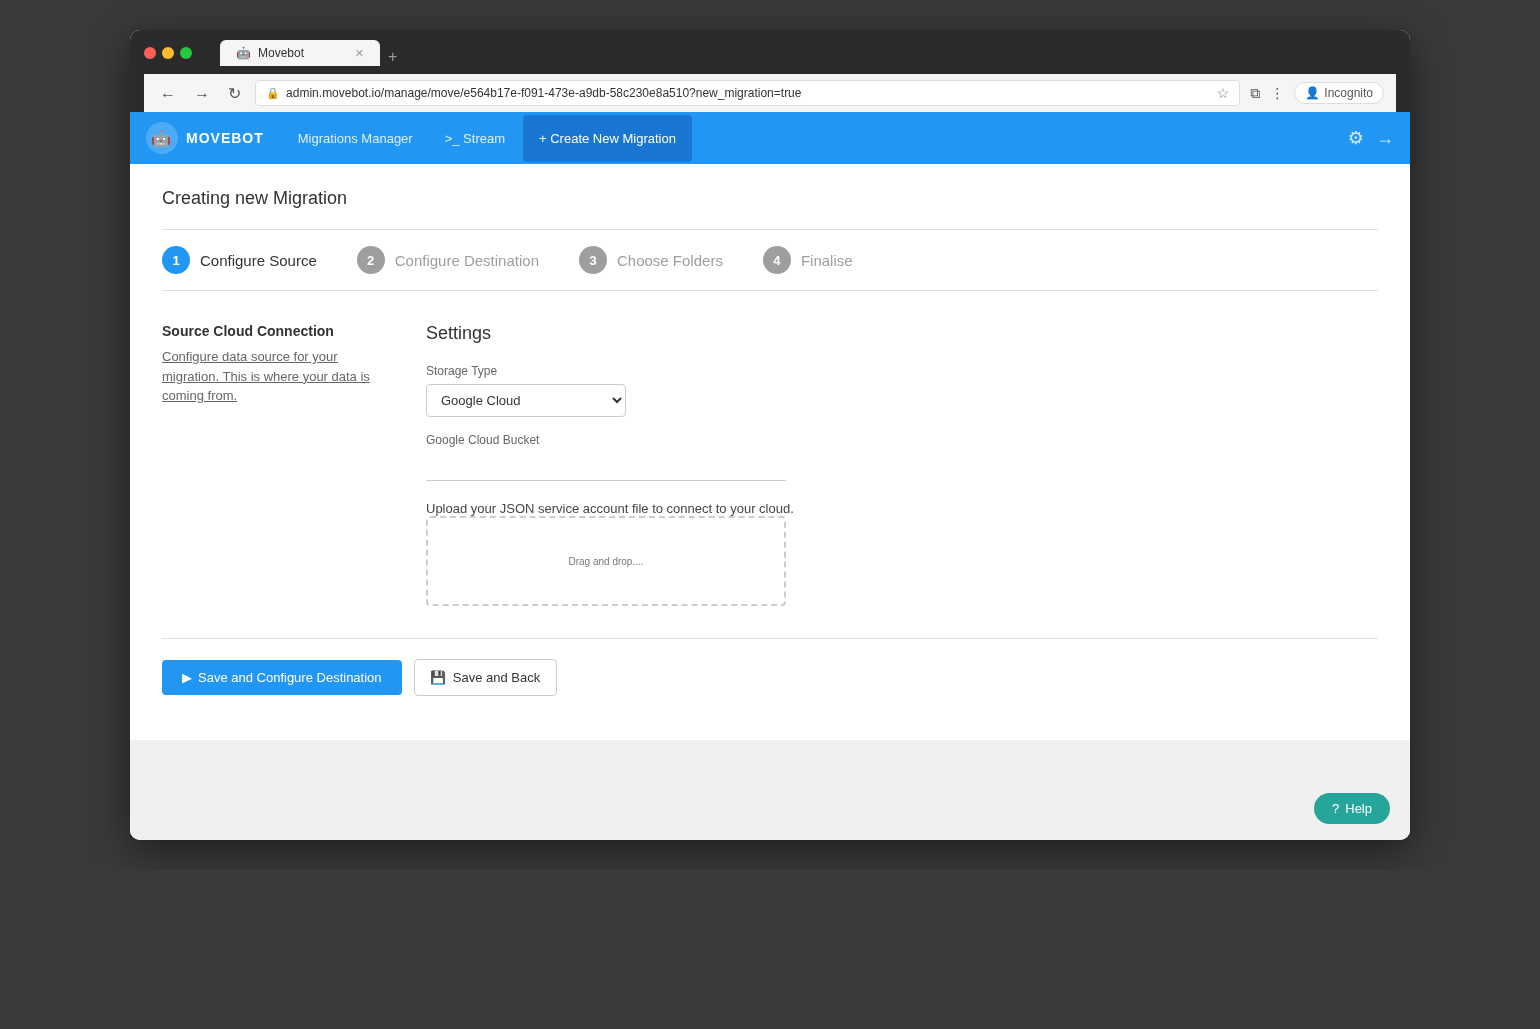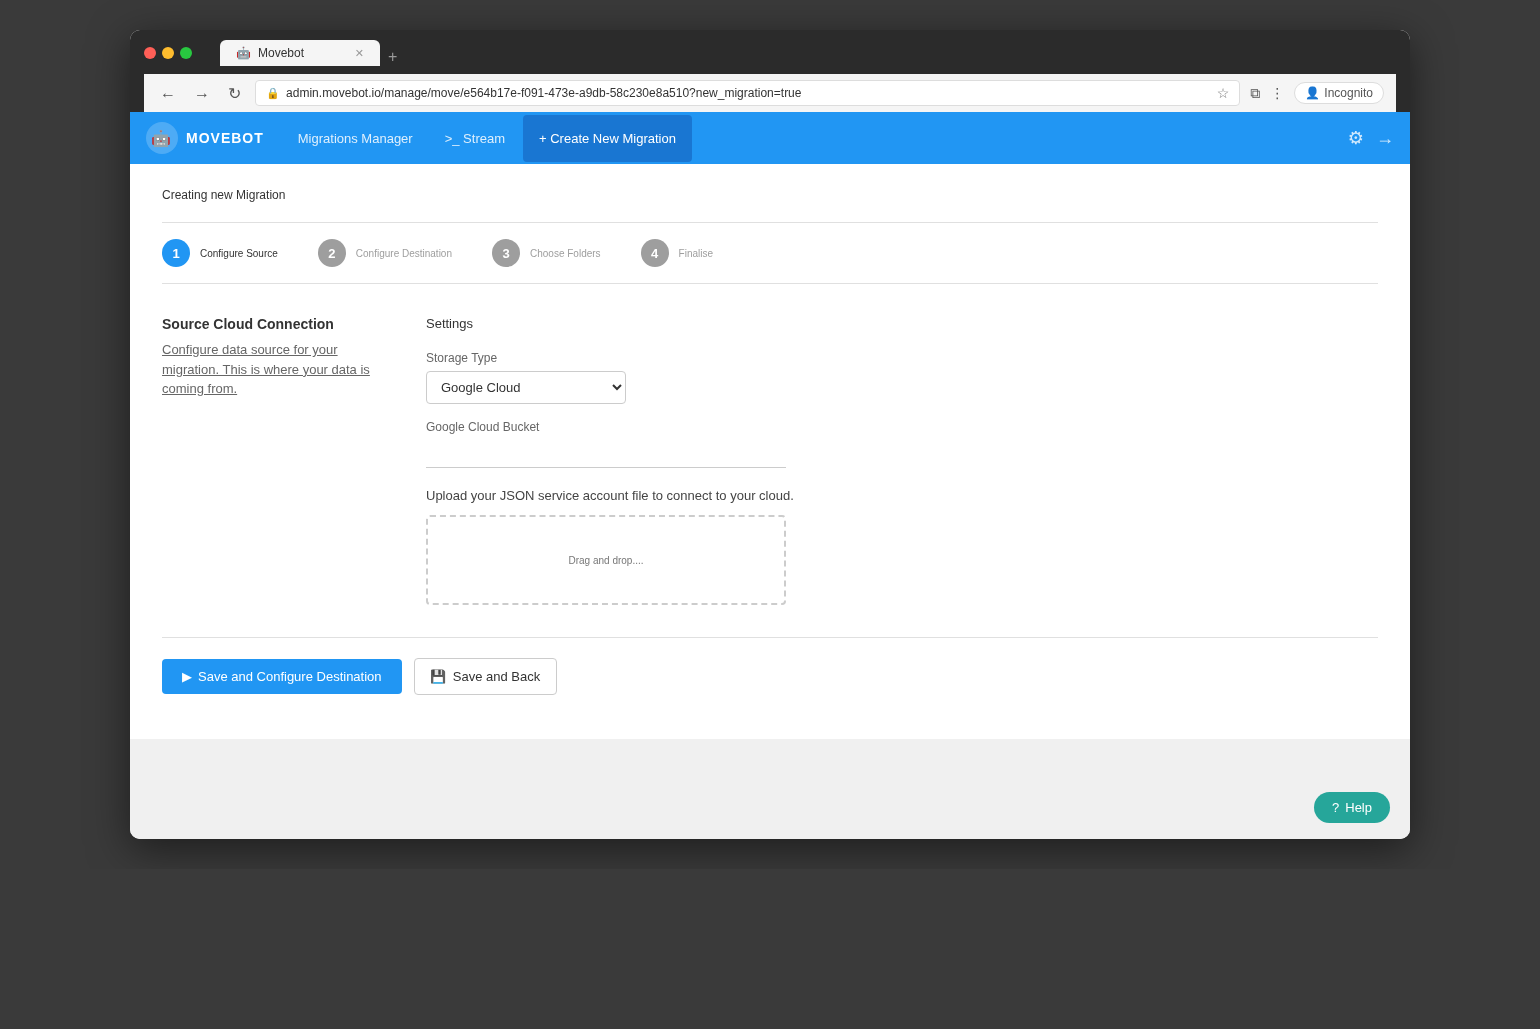--- a/index.html
+++ b/index.html
@@ -112,58 +112,58 @@
     .nav-right { display: flex; gap: 12px; align-items: center; margin-left: auto; }
     .nav-icon-btn { color: rgba(255,255,255,0.8); font-size: 18px; cursor: pointer; background: none; border: none; }
 
     
     .page-content {
       background: #fff;
       padding: 24px 32px;
       min-height: 500px;
     }
     .page-title {
-      font-size: 12px; color: #333; margin-bottom: 20px;
+      font-size: 18px; color: #333; margin-bottom: 20px;
     }
 
     
     .stepper {
       display: flex; align-items: center;
       padding: 16px 0;
       border-top: 1px solid #e0e0e0;
       border-bottom: 1px solid #e0e0e0;
       margin-bottom: 0;
     }
     .step {
       display: flex; align-items: center; gap: 10px; margin-right: 40px;
     }
     .step-number {
       width: 28px; height: 28px; border-radius: 50%;
       display: flex; align-items: center; justify-content: center;
       font-size: 13px; font-weight: 600; color: #fff;
     }
     .step-number.active { background: #2196f3; }
     .step-number.inactive { background: #9e9e9e; }
-    .step-label { font-size: 10px; color: #333; font-weight: 500; }
+    .step-label { font-size: 15px; color: #333; font-weight: 500; }
     .step-label.inactive { color: #9e9e9e; font-weight: 400; }
 
     
     .form-area {
       display: flex;
       padding: 32px 0;
       border-bottom: 1px solid #e0e0e0;
       gap: 44px;
     }
     .form-sidebar {
       width: 220px; flex-shrink: 0;
     }
     .form-sidebar-title { font-size: 14px; font-weight: 600; color: #333; margin-bottom: 8px; }
     .form-sidebar-desc { font-size: 13px; color: #666; line-height: 1.5; text-decoration: underline; }
     .form-main { flex: 1; }
-    .form-section-title { font-size: 13px; font-weight: 500; color: #333; margin-bottom: 20px; }
+    .form-section-title { font-size: 18px; font-weight: 500; color: #333; margin-bottom: 20px; }
 
     .field-label { font-size: 12px; color: #666; margin-bottom: 6px; }
     .field-select {
       width: 200px;
       padding: 7px 10px;
       border: 1px solid #ccc;
       border-radius: 4px;
       font-size: 13px;
       color: #333;
       background: #fff;
@@ -175,21 +175,21 @@
       padding: 6px 0;
       border: none;
       border-bottom: 1px solid #ccc;
       font-size: 13px;
       color: #333;
       outline: none;
       background: transparent;
       display: block;
       margin-bottom: 20px;
     }
-    .upload-hint { font-size: 13px; color: #444; margin-bottom: 12px; }
+    .upload-hint { font-size: 13px; color: #444; }
 
     .drop-zone {
       width: 360px; height: 90px;
       border: 2px dashed #ccc;
       border-radius: 4px;
       display: flex; align-items: center; justify-content: center;
       color: #777; font-size: 10px;
       cursor: pointer;
     }
 

